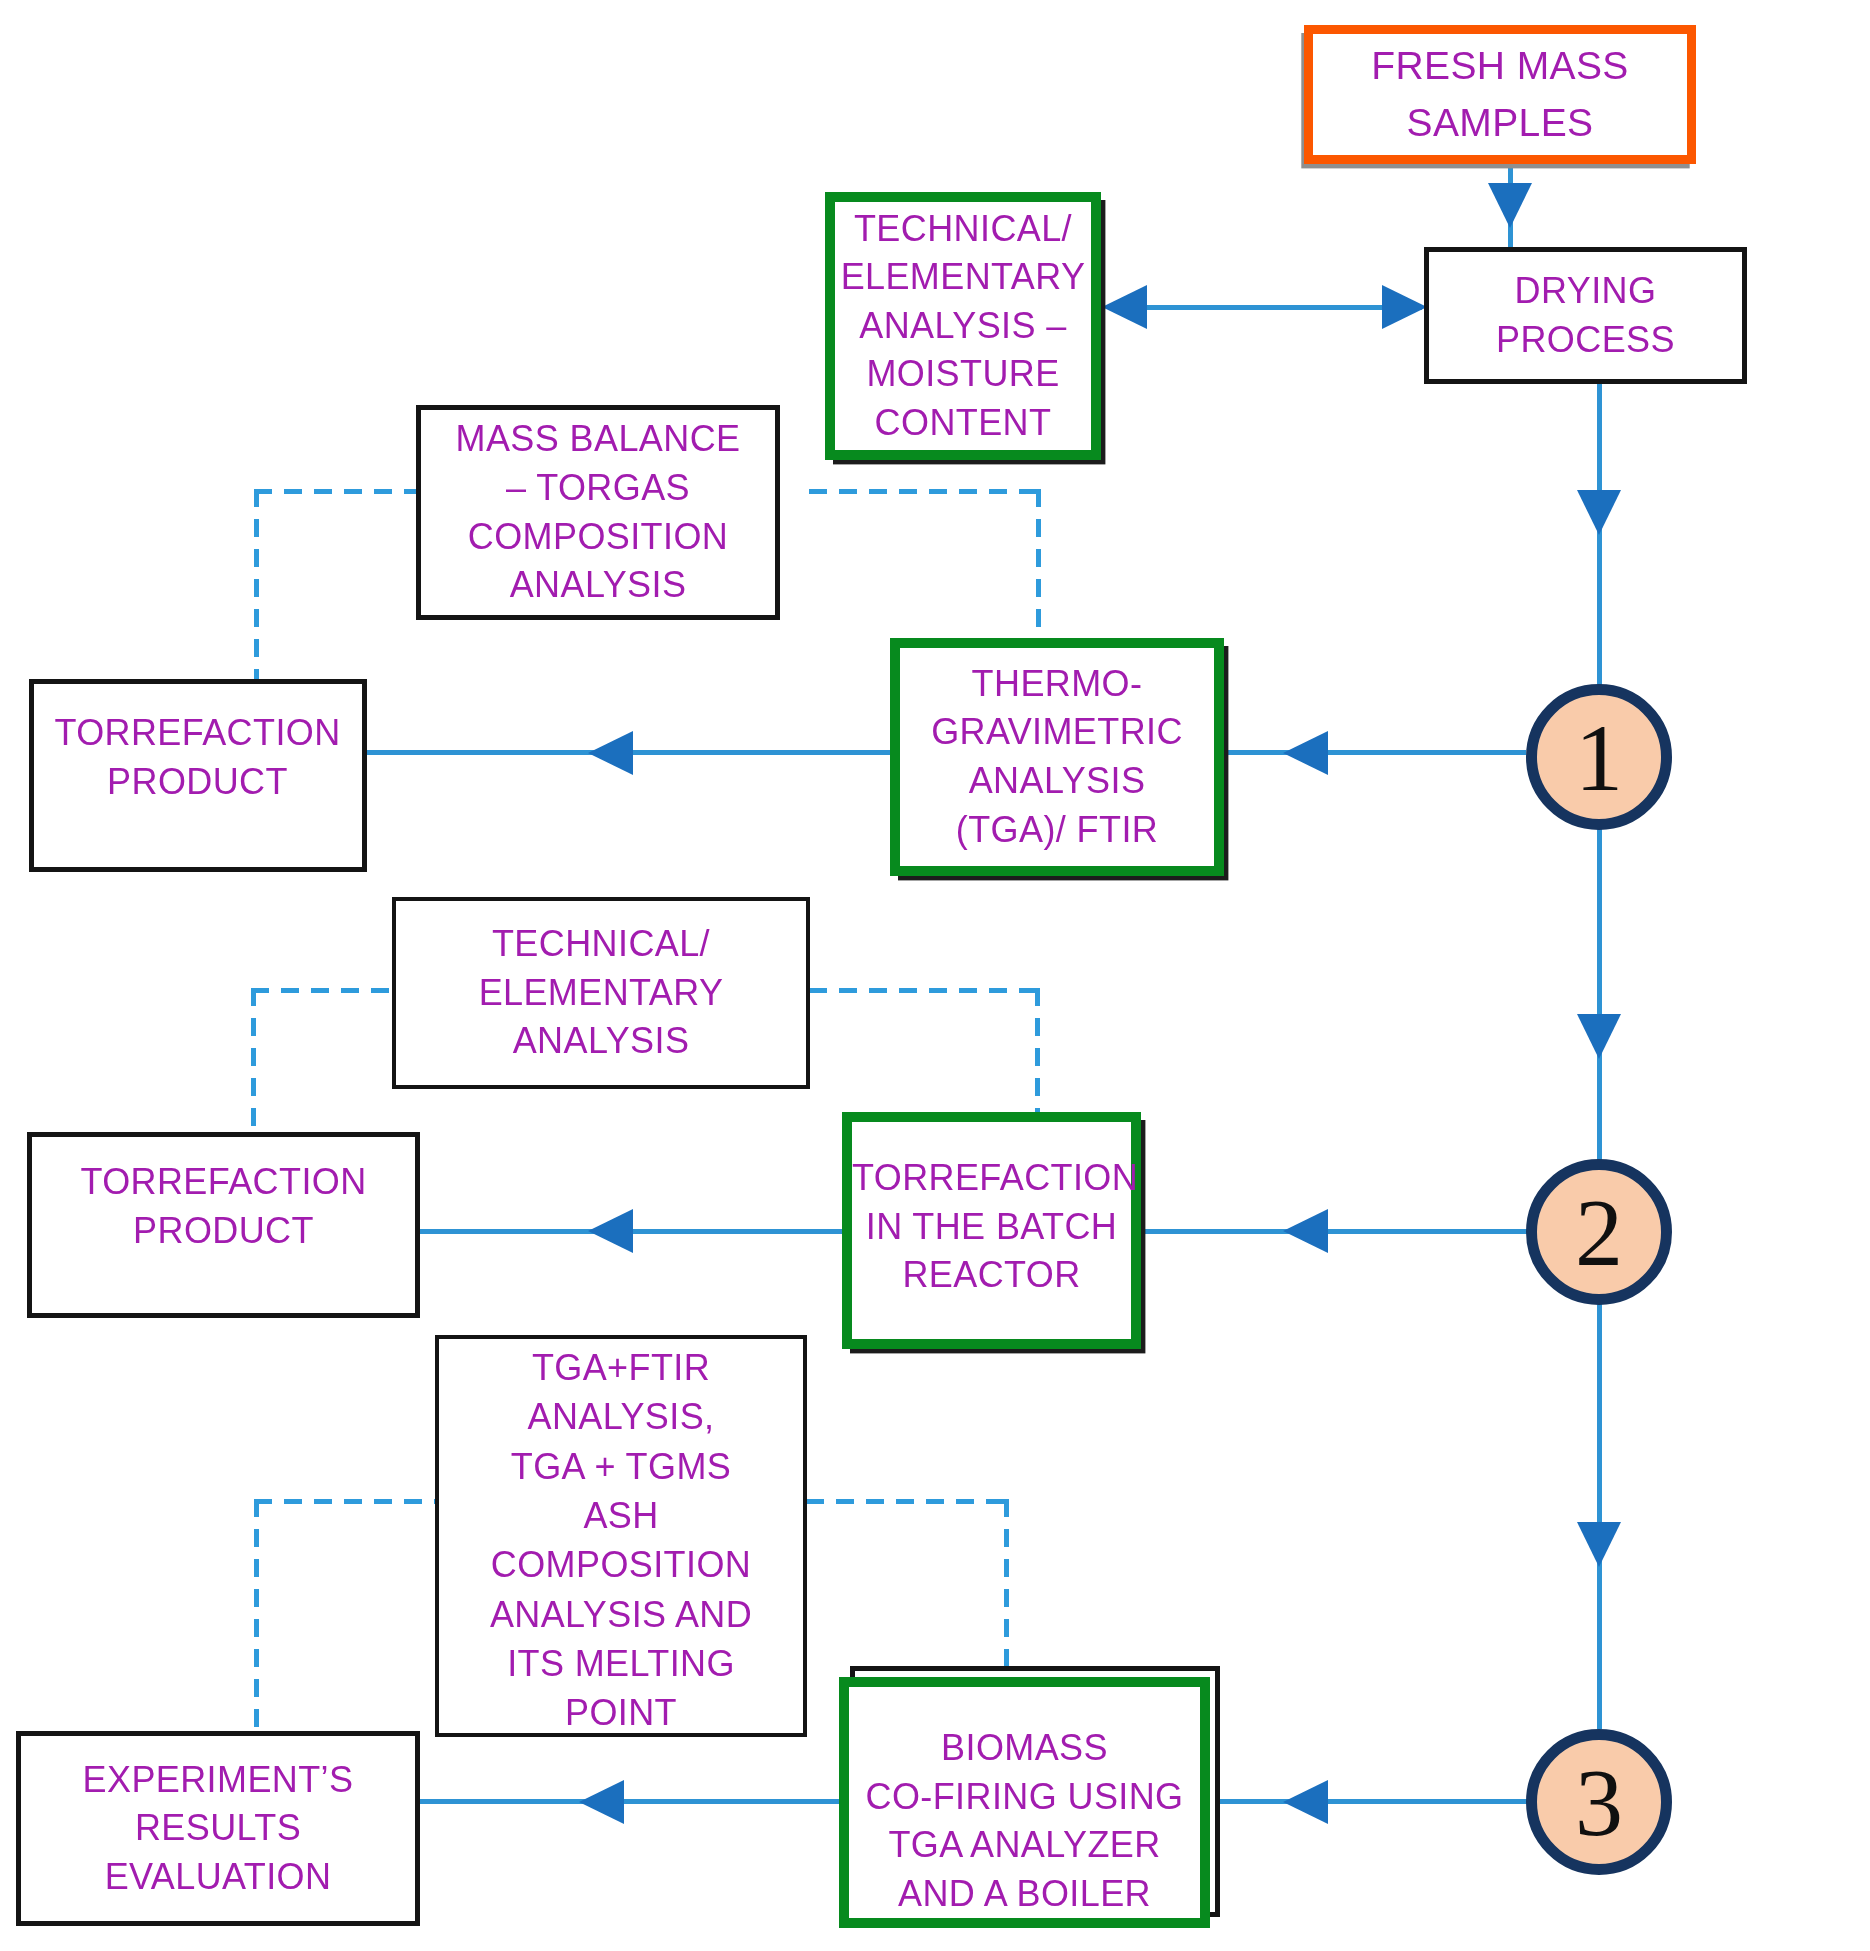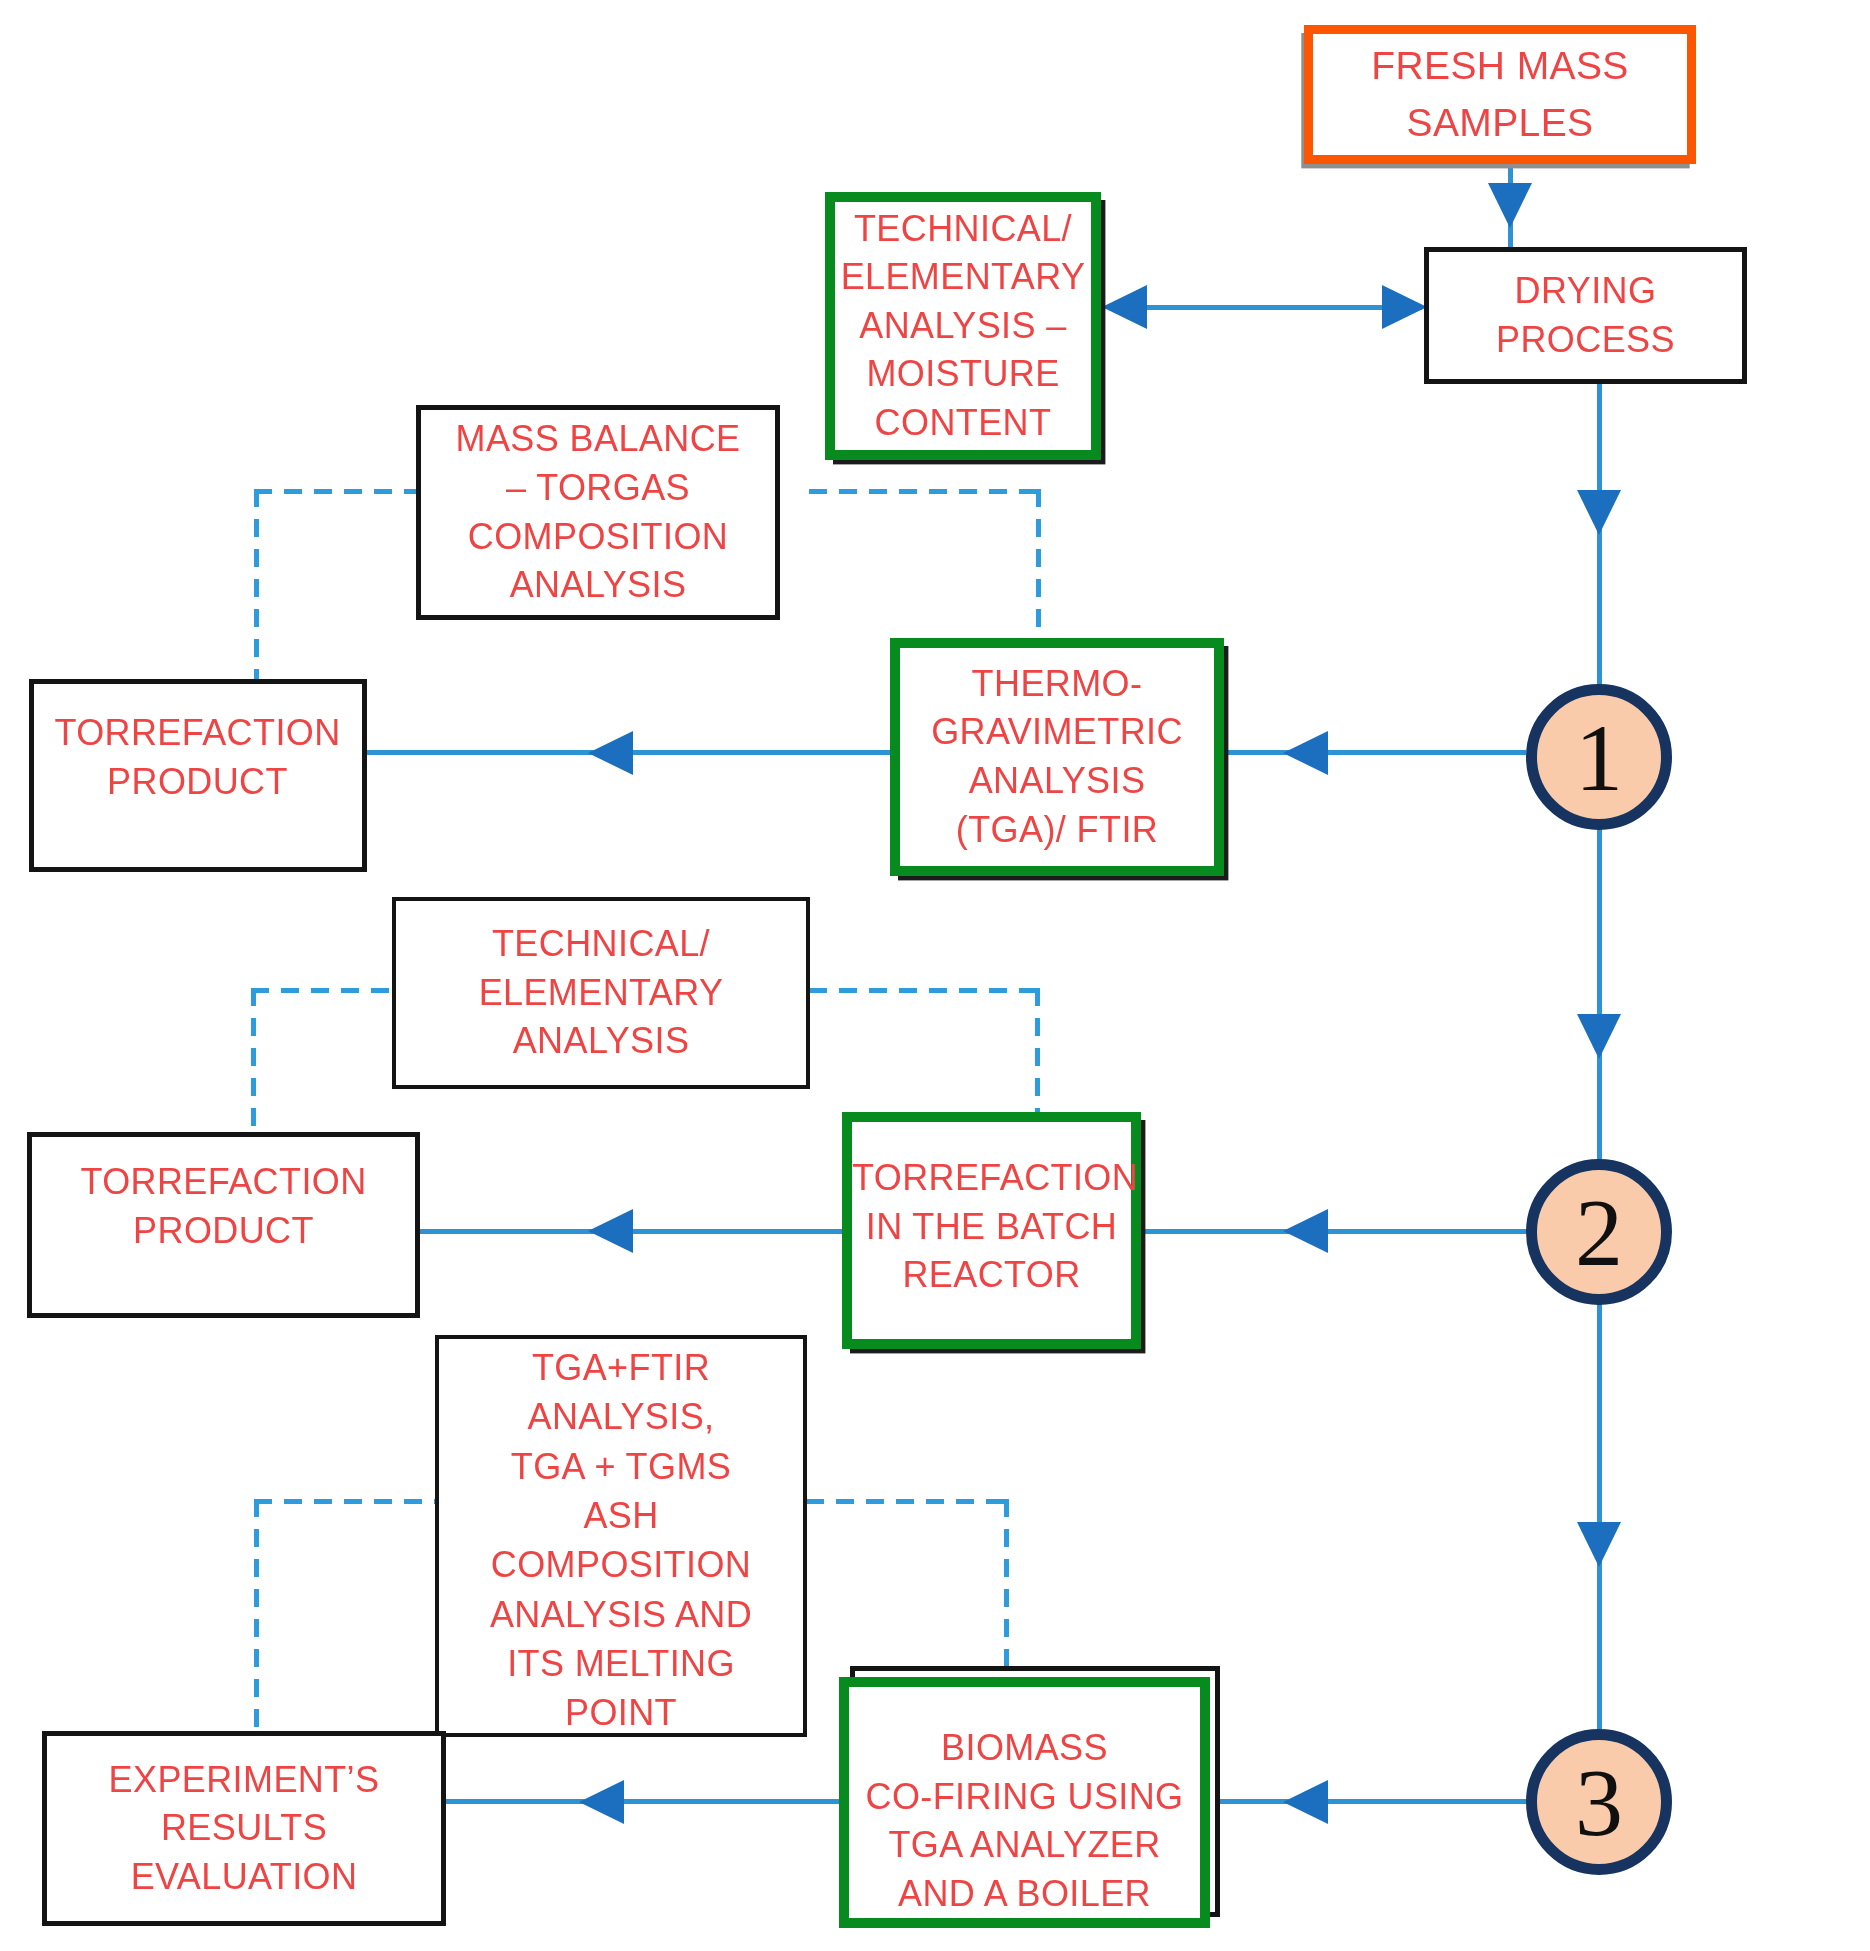--- a/index.html
+++ b/index.html
@@ -18,21 +18,21 @@
   .vdash{position:absolute;width:4.5px;z-index:1;
     background:repeating-linear-gradient(180deg,#2e9bdc 0 18px,transparent 18px 30px);}
   .ah{position:absolute;width:0;height:0;z-index:1;}
   .ah-left{border-top:22px solid transparent;border-bottom:22px solid transparent;border-right:45px solid #1b6fbe;}
   .ah-right{border-top:22px solid transparent;border-bottom:22px solid transparent;border-left:45px solid #1b6fbe;}
   .ah-down{border-left:22px solid transparent;border-right:22px solid transparent;border-top:45px solid #1b6fbe;}
   
   .node{
     position:absolute;box-sizing:border-box;background:#ffffff;z-index:2;
     display:flex;flex-direction:column;align-items:center;
-    text-align:center;color:#ef4444;
+    text-align:center;color:#a21caf;
     font-size:36px;line-height:1.35;letter-spacing:0.4px;
   }
   .node .label{white-space:pre-line;width:100%;}
   .vcenter{justify-content:center;}
   .black-box{border:5.3px solid #141414;}
   .black-box-thin{border:4.5px solid #141414;}
   .green-box{border:10.7px solid #078a1e;}
   .shadow-br{box-shadow:6.2px 6.2px 0 -1.8px #1c1c1c;}
   .orange-box{border:9.8px solid #fc5700;box-shadow:-4.5px 6.2px 0 -1.8px #8f8f8f;}
   .back-frame{position:absolute;box-sizing:border-box;border:5.3px solid #141414;background:#ffffff;z-index:1;}
@@ -154,21 +154,21 @@
   </div>
 
   <div class="back-frame" style="left:850px;top:1666px;width:370px;height:251px;"></div>
   <div class="node green-box" style="left:839px;top:1677px;width:371px;height:251px;padding-top:37px;">
     <div class="label">BIOMASS
 CO-FIRING USING
 TGA ANALYZER
 AND A BOILER</div>
   </div>
 
-  <div class="node black-box vcenter" style="left:16px;top:1731px;width:404px;height:195px;margin-left:26px;">
+  <div class="node black-box vcenter" style="left:16px;top:1731px;width:404px;height:195px;">
     <div class="label">EXPERIMENT’S
 RESULTS
 EVALUATION</div>
   </div>
 
   <div class="step-circle" style="left:1526px;top:684px;">
     <span>1</span>
   </div>
   <div class="step-circle" style="left:1526px;top:1159px;">
     <span>2</span>

